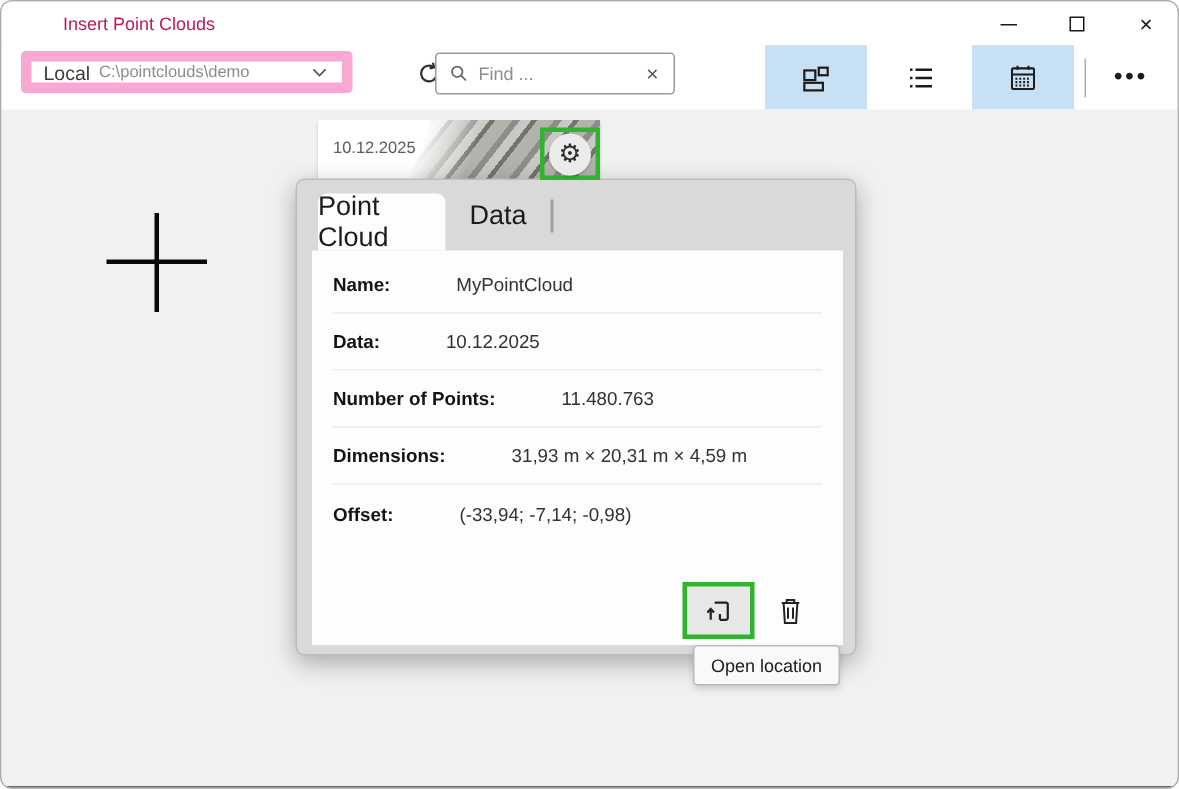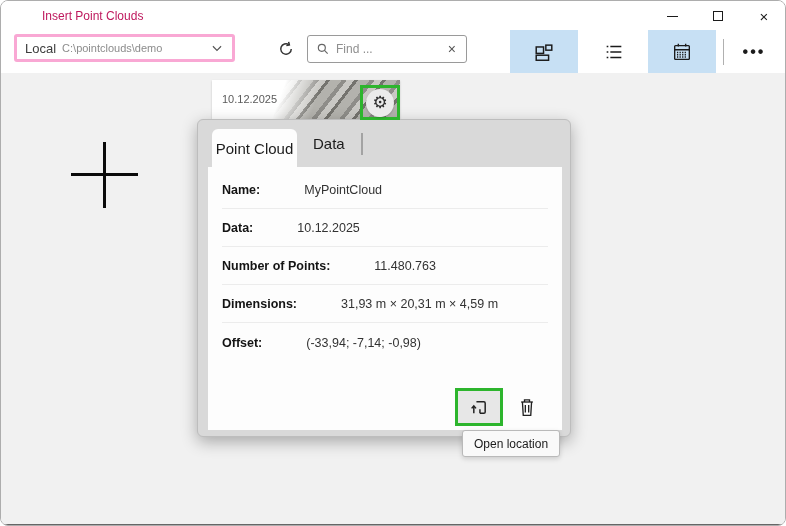--- a/index.html
+++ b/index.html
@@ -11,28 +11,28 @@
   
   .titlebar { position:absolute; left:0; top:0; width:100%; height:30px; background:#fff; }
   .title { position:absolute; left:13px; top:8px; font-size:12px; color:#be185d;margin-left:28px; }
   .winbtn { position:absolute; top:0; width:46px; height:30px; display:flex; align-items:center; justify-content:center; color:#1b1b1b; }
   .winbtn.min { left:648px; } .winbtn.max { left:694px; } .winbtn.close { left:740px; font-size:15px; }
   .minbar { width:11px; height:1px; background:#1b1b1b; }
   .maxrect { width:10px; height:10px; border:1px solid #1b1b1b; }
 
   
   .toolbar { position:absolute; left:0; top:30px; width:100%; height:42px; background:#fff; }
-  .dropdown { position:absolute; left:13px; top:3px; width:221px; height:28px; border:3px solid #f9a8d4; border-radius:3px;
+  .dropdown { position:absolute; left:13px; top:3px; width:221px; height:28px; border:7px solid #f9a8d4; border-radius:3px;
     display:flex; align-items:center; padding:0 8px; background:#fff;justify-content:flex-end; }
   .dd-label { font-size:13px; color:#3d3d3d; }
   .dd-path { font-size:11px; color:#8c8c8c; margin-left:6px; flex:1; white-space:nowrap; overflow:hidden; }
   .dd-chev { margin-left:auto; display:flex; }
   .iconbtn { position:absolute; display:flex; align-items:center; justify-content:center; }
   .refresh { left:272px; top:6px; width:26px; height:24px; }
-  .searchbox { position:absolute; left:306px; top:4px; width:160px; height:28px; border:1px solid #9a9a9a; border-radius:3px;
+  .searchbox { position:absolute; left:289px; top:4px; width:160px; height:28px; border:1px solid #9a9a9a; border-radius:3px;
     display:flex; align-items:center; padding:10px 8px; background:#fff; }
   .searchbox input { border:none; outline:none; flex:1; font-size:12px; color:#333; margin-left:6px; min-width:0;
     font-family:"Liberation Sans", sans-serif; background:transparent; }
   .searchbox input::placeholder { color:#8f8f8f; }
   .clear-x { font-size:14px; color:#555; padding:0 2px; }
   .viewbtn { position:absolute; top:-1px; width:68px; height:43px; display:flex; align-items:center; justify-content:center; }
   .viewbtn.sel { background:#c7e0f4; }
   .vb-tiles { left:509px; } .vb-list { left:579px; } .vb-cal { left:647px; }
   .vsep { position:absolute; left:722px; top:8px; width:1px; height:26px; background:#b0b0b0; }
   .morebtn { position:absolute; left:728px; top:-1px; width:50px; height:43px; display:flex; align-items:center; justify-content:center;
@@ -56,21 +56,21 @@
   }
   .gearbox { position:absolute; left:359px; top:12px; width:40px; height:35px; border:3px solid #2db52d; z-index:7;
     display:flex; align-items:center; justify-content:center; }
   .gearcircle { width:28px; height:28px; border-radius:50%; background:#ebebeb; display:flex; align-items:center; justify-content:center;
     font-size:17px; color:#2e2e2e; box-shadow:0 1px 2px rgba(0,0,0,.2); }
 
   
   .popup { position:absolute; left:196px; top:46px; width:374px; height:318px; background:#d9d9d9;
     border:1px solid #bdbdbd; border-radius:6px; box-shadow:0 5px 16px rgba(0,0,0,.3); z-index:5; }
   .tabstrip { position:absolute; left:0; top:0; width:100%; height:47px; display:flex; align-items:center; padding-left:14px; }
-  .tab { font-size:15px; color:#1b1b1b; }
+  .tab { font-size:18px; color:#1b1b1b; }
   .tab.active { align-self:flex-end; height:38px; width:85px; background:#fdfdfd; border-radius:6px 6px 0 0;
     display:flex; align-items:center; justify-content:center; }
   .tab.plain { padding:0 16px;text-align:center; }
   .tabsep { width:1px; height:22px; background:#a3a3a3; }
   .panel { position:absolute; left:10px; top:47px; width:354px; height:263px; background:#fdfdfd; }
   .frow { position:absolute; left:14px; right:14px; height:37px; display:flex; align-items:center; font-size:12.5px;
     border-bottom:1px solid #ececec;gap:35px; }
   .frow.last { border-bottom:none; }
   .flabel { font-weight:bold; color:#141414; margin-right:9px; }
   .fvalue { color:#333; }

